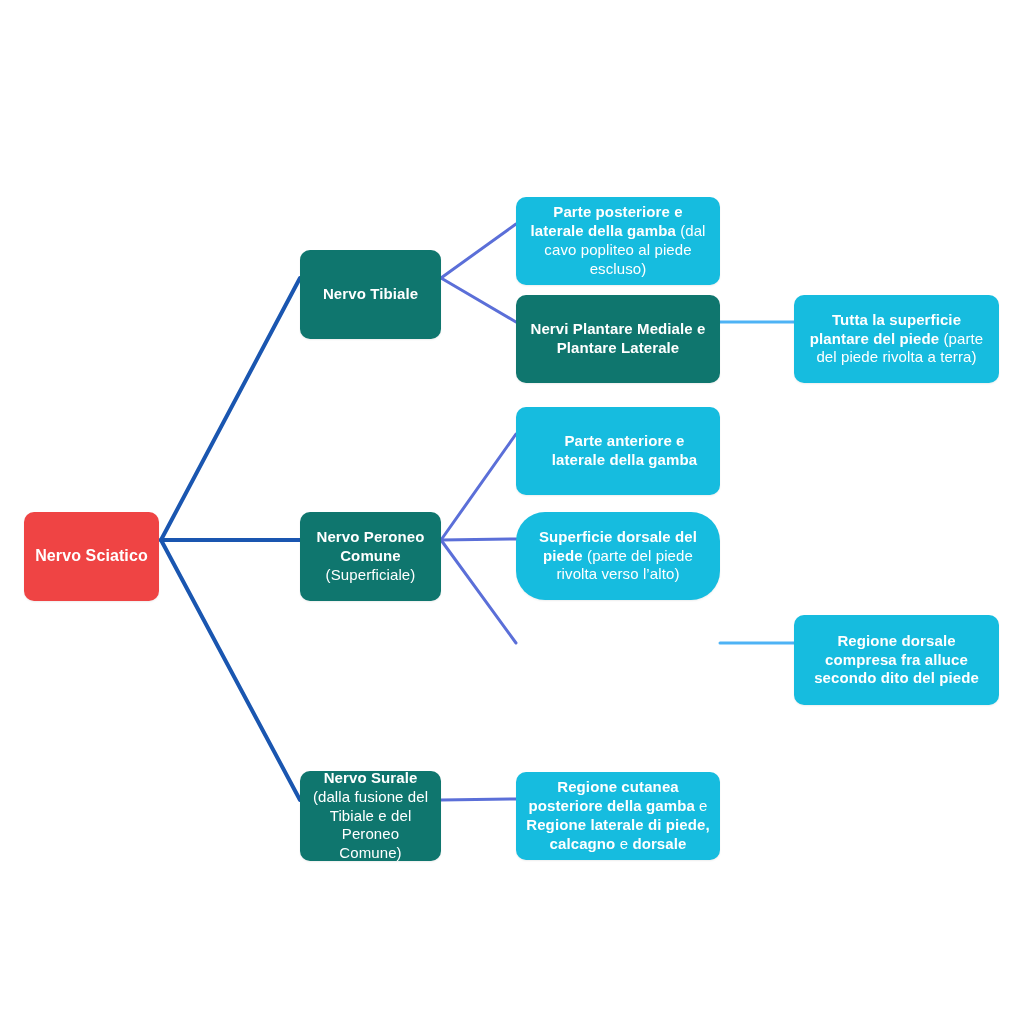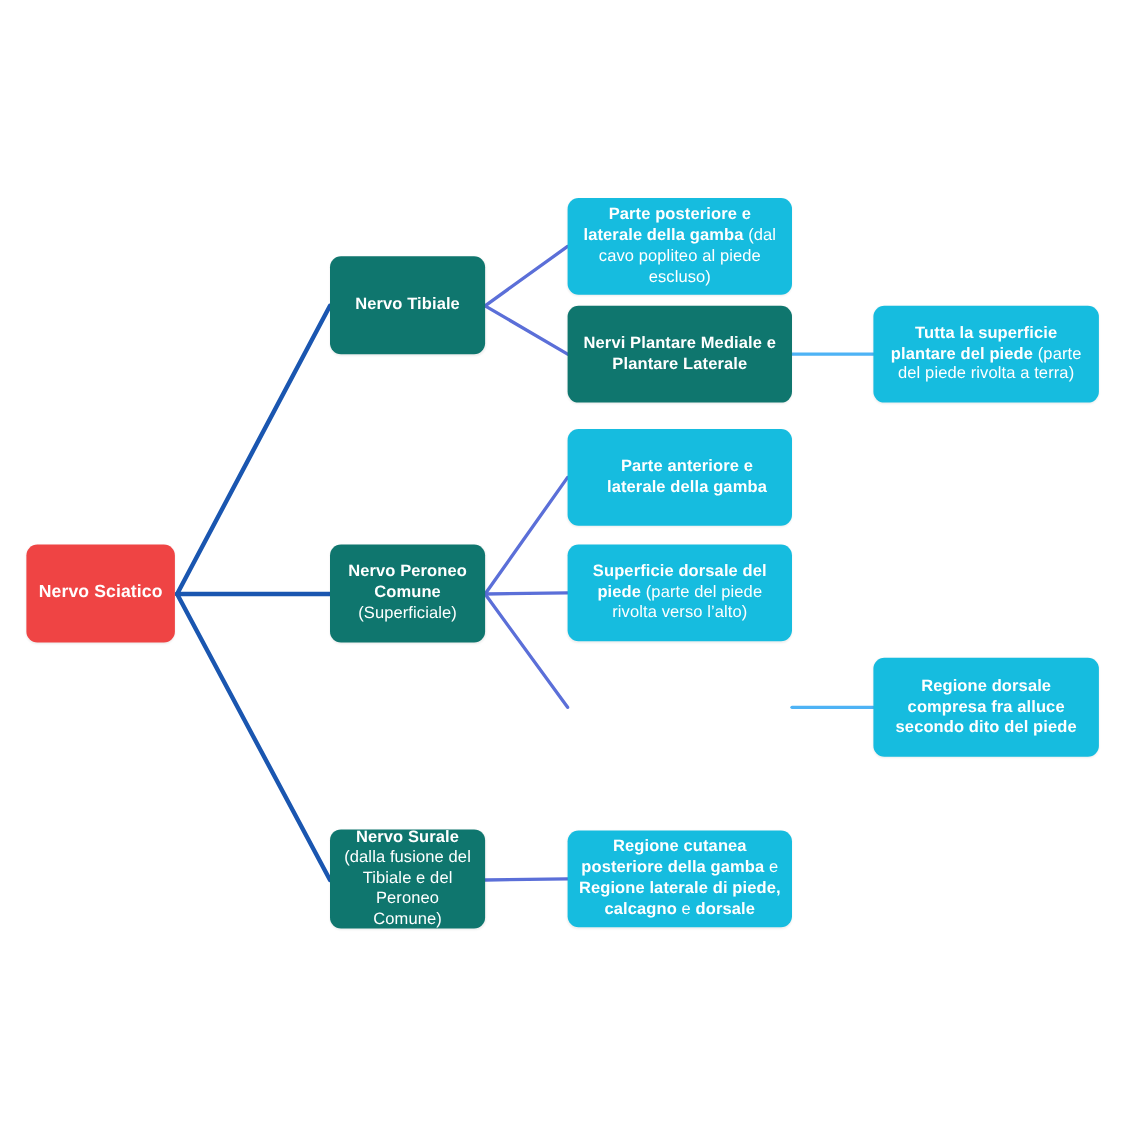--- a/index.html
+++ b/index.html
@@ -20,20 +20,21 @@
     align-items:center;
     justify-content:center;
     text-align:center;
     border-radius:10px;
     color:#ffffff;
     padding:4px 9px;
     line-height:1.26;
     font-size:15px;
     letter-spacing:.1px;
     box-shadow:0 1px 2px rgba(0,0,0,.07);
+    margin-top:17px;
   }
   .node .txt{display:block;width:100%;}
   .b{font-weight:bold;}
   .n{font-weight:normal;}
 
   .root{background:#ef4444;font-weight:bold;font-size:16px;}
   .green{background:#0f766e;}
   .cyan{background:#16bcdf;}
 </style>
 </head>
@@ -89,21 +90,21 @@
   </div>
 
   <div class="node cyan" style="left:794px;top:278px;width:205px;height:88px;">
     <span class="txt"><span class="b">Tutta la superficie plantare del piede</span><span class="n"> (parte del piede rivolta a terra)</span></span>
   </div>
 
   <div class="node cyan" style="left:516px;top:390px;width:204px;height:88px;font-weight:bold;padding-left:22px;">
     <span class="txt">Parte anteriore e laterale della gamba</span>
   </div>
 
-  <div class="node cyan" style="left:516px;top:495px;width:204px;height:88px;">
+  <div class="node cyan" style="left:516px;top:495px;width:204px;height:88px;border-radius:29px;">
     <span class="txt"><span class="b">Superficie dorsale del piede</span><span class="n"> (parte del piede rivolta verso l’alto)</span></span>
   </div>
 
 
   <div class="node cyan" style="left:794px;top:598px;width:205px;height:90px;font-weight:bold;">
     <span class="txt">Regione dorsale compresa fra alluce secondo dito del piede</span>
   </div>
 
   <div class="node cyan" style="left:516px;top:755px;width:204px;height:88px;">
     <span class="txt"><span class="b">Regione cutanea posteriore della gamba</span><span class="n"> e </span><span class="b">Regione laterale di piede, calcagno</span><span class="n"> e </span><span class="b">dorsale</span></span>

